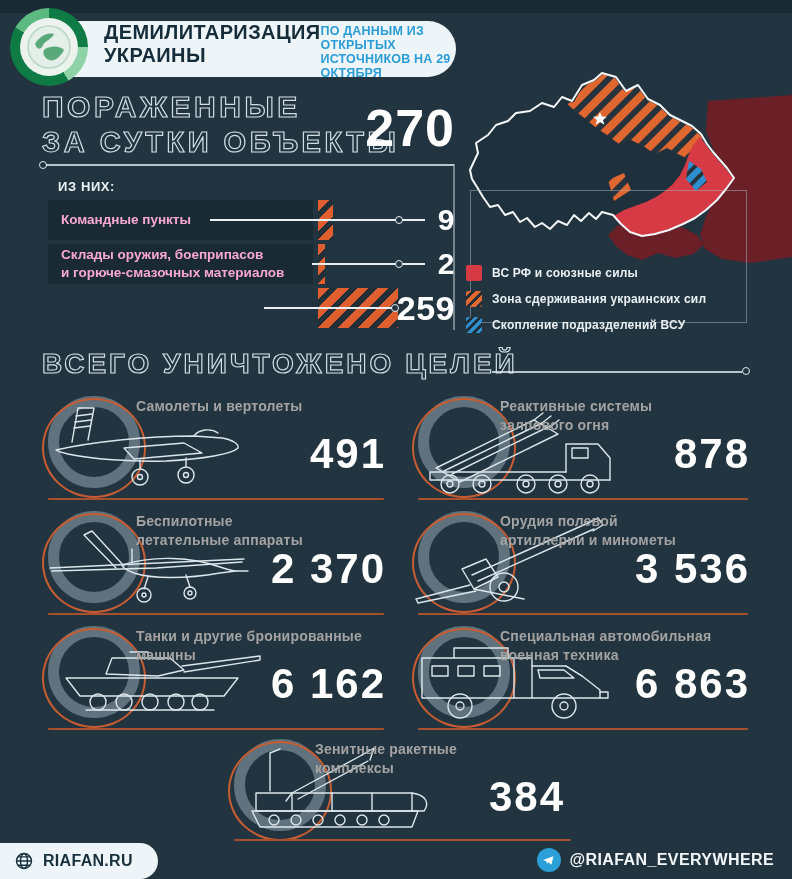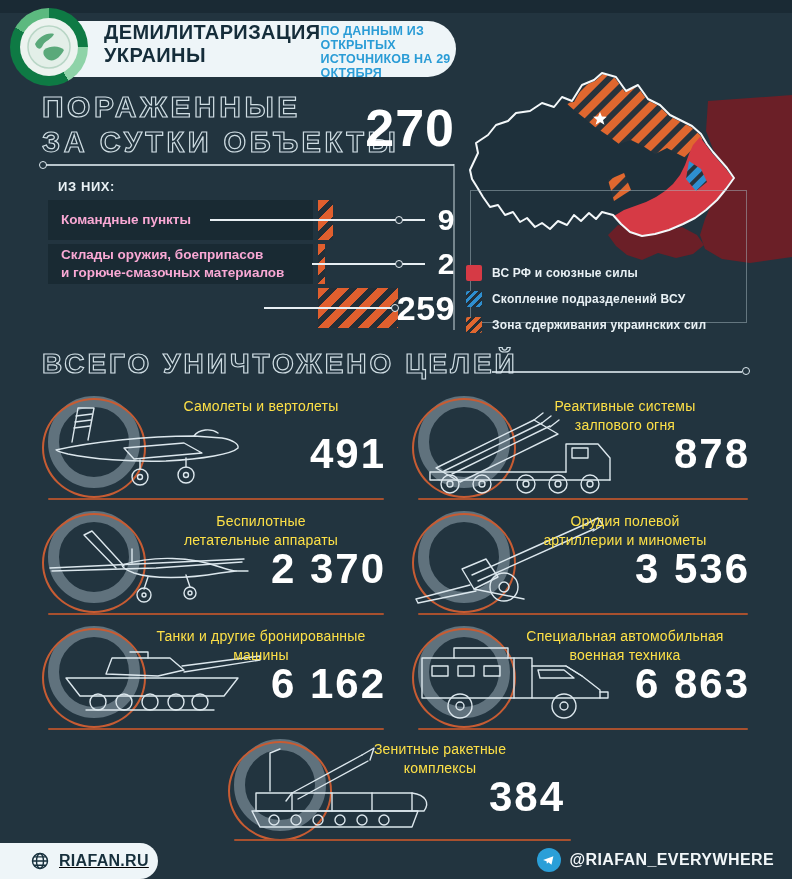--- a/index.html
+++ b/index.html
@@ -61,28 +61,28 @@
   .item{position:absolute;height:112px;}
   .i1{left:34px;top:392px;width:352px;} .i2{left:404px;top:392px;width:346px;}
   .i3{left:34px;top:507px;width:352px;} .i4{left:404px;top:507px;width:346px;}
   .i5{left:34px;top:622px;width:352px;} .i6{left:404px;top:622px;width:346px;}
   .i7{left:220px;top:735px;width:345px;height:106px;}
   .ring{position:absolute;left:14px;top:4px;width:92px;height:92px;border-radius:50%;
     border:11px solid rgba(148,166,177,.55);box-sizing:border-box;}
   .ring::before{content:"";position:absolute;left:-17px;top:-9px;width:100px;height:96px;
     border:2px solid #c75c33;border-radius:50%;}
   .art{position:absolute;left:2px;top:4px;}
-  .item-label{position:absolute;right:0;top:5px;width:250px;text-align:center;
-    color:#fde047;font-size:14px;font-weight:normal;line-height:1.35;white-space:pre-line;letter-spacing:.2px;}
+  .item-label{position:absolute;right:0;top:5px;width:250px;text-align:left;
+    color:#a3a3a3;font-size:14px;font-weight:bold;line-height:1.35;white-space:pre-line;letter-spacing:.2px;}
   .item-num{position:absolute;right:0;bottom:26px;color:#fff;font-weight:bold;font-size:42px;letter-spacing:2px;}
   .baseline{position:absolute;left:14px;right:2px;bottom:4px;height:2.5px;background:#a8502e;border-radius:2px;}
   .i7 .item-num{bottom:20px;} .i7 .baseline{bottom:0;right:-6px;}
   
   .f-pill{left:0;top:843px;width:158px;height:36px;background:#eef5f8;border-radius:0 18px 18px 0;
-    display:flex;align-items:center;gap:9px;padding-left:30px;box-sizing:border-box;text-decoration:underline;}
+    display:flex;align-items:center;gap:9px;padding-left:14px;box-sizing:border-box;}
   .f-site{font-size:16px;font-weight:bold;color:#17303d;letter-spacing:.3px;}
   .f-tg{right:18px;top:848px;display:flex;align-items:center;gap:9px;}
   .tg-circle{width:24px;height:24px;border-radius:50%;background:#2a9fd8;display:flex;align-items:center;justify-content:center;flex:none;}
   .f-handle{font-size:16px;font-weight:bold;color:#f2f7f9;letter-spacing:.4px;}
   svg.lineart{stroke:#dce7ed;stroke-width:1.4;fill:none;stroke-linejoin:round;stroke-linecap:round;}
 </style>
 </head>
 <body>
 
 <div class="abs topstrip"></div>
@@ -163,26 +163,26 @@
 
     <polygon points="150,57 151.9,61.6 156.8,61.8 153,65 154.4,69.8 150,67 145.6,69.8 147,65 143.2,61.8 148.1,61.6" fill="#ffffff"></polygon>
   </svg>
   <div class="legend-box"></div>
   <div class="legend-items">
     <div class="legend-item">
       <div class="sw sw-red"></div>
       <div class="legend-label">ВС РФ и союзные силы</div>
     </div>
     <div class="legend-item">
+      <div class="sw sw-or"></div>
+      <div class="legend-label">Зона сдерживания украинских сил</div>
+    </div>
+    <div class="legend-item">
       <div class="sw sw-bl"></div>
       <div class="legend-label">Скопление подразделений ВСУ</div>
-    </div>
-    <div class="legend-item">
-      <div class="sw sw-or"></div>
-      <div class="legend-label">Зона сдерживания украинских сил</div>
     </div>
   </div>
 </div>
 
 <div class="abs outline-h h2">ВСЕГО УНИЧТОЖЕНО ЦЕЛЕЙ</div>
 <div class="abs h2-line"></div>
 <div class="abs h2-dot"></div>
 
 <div class="item i1">
   <div class="ring"></div>

